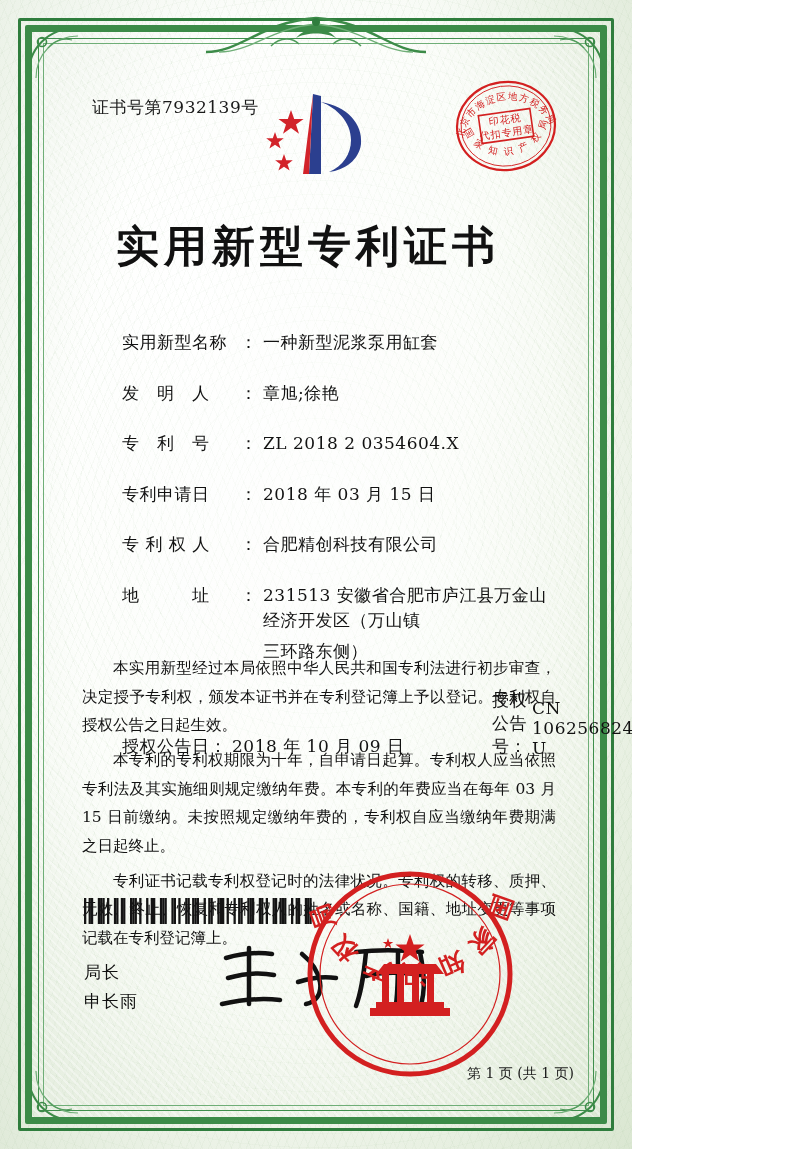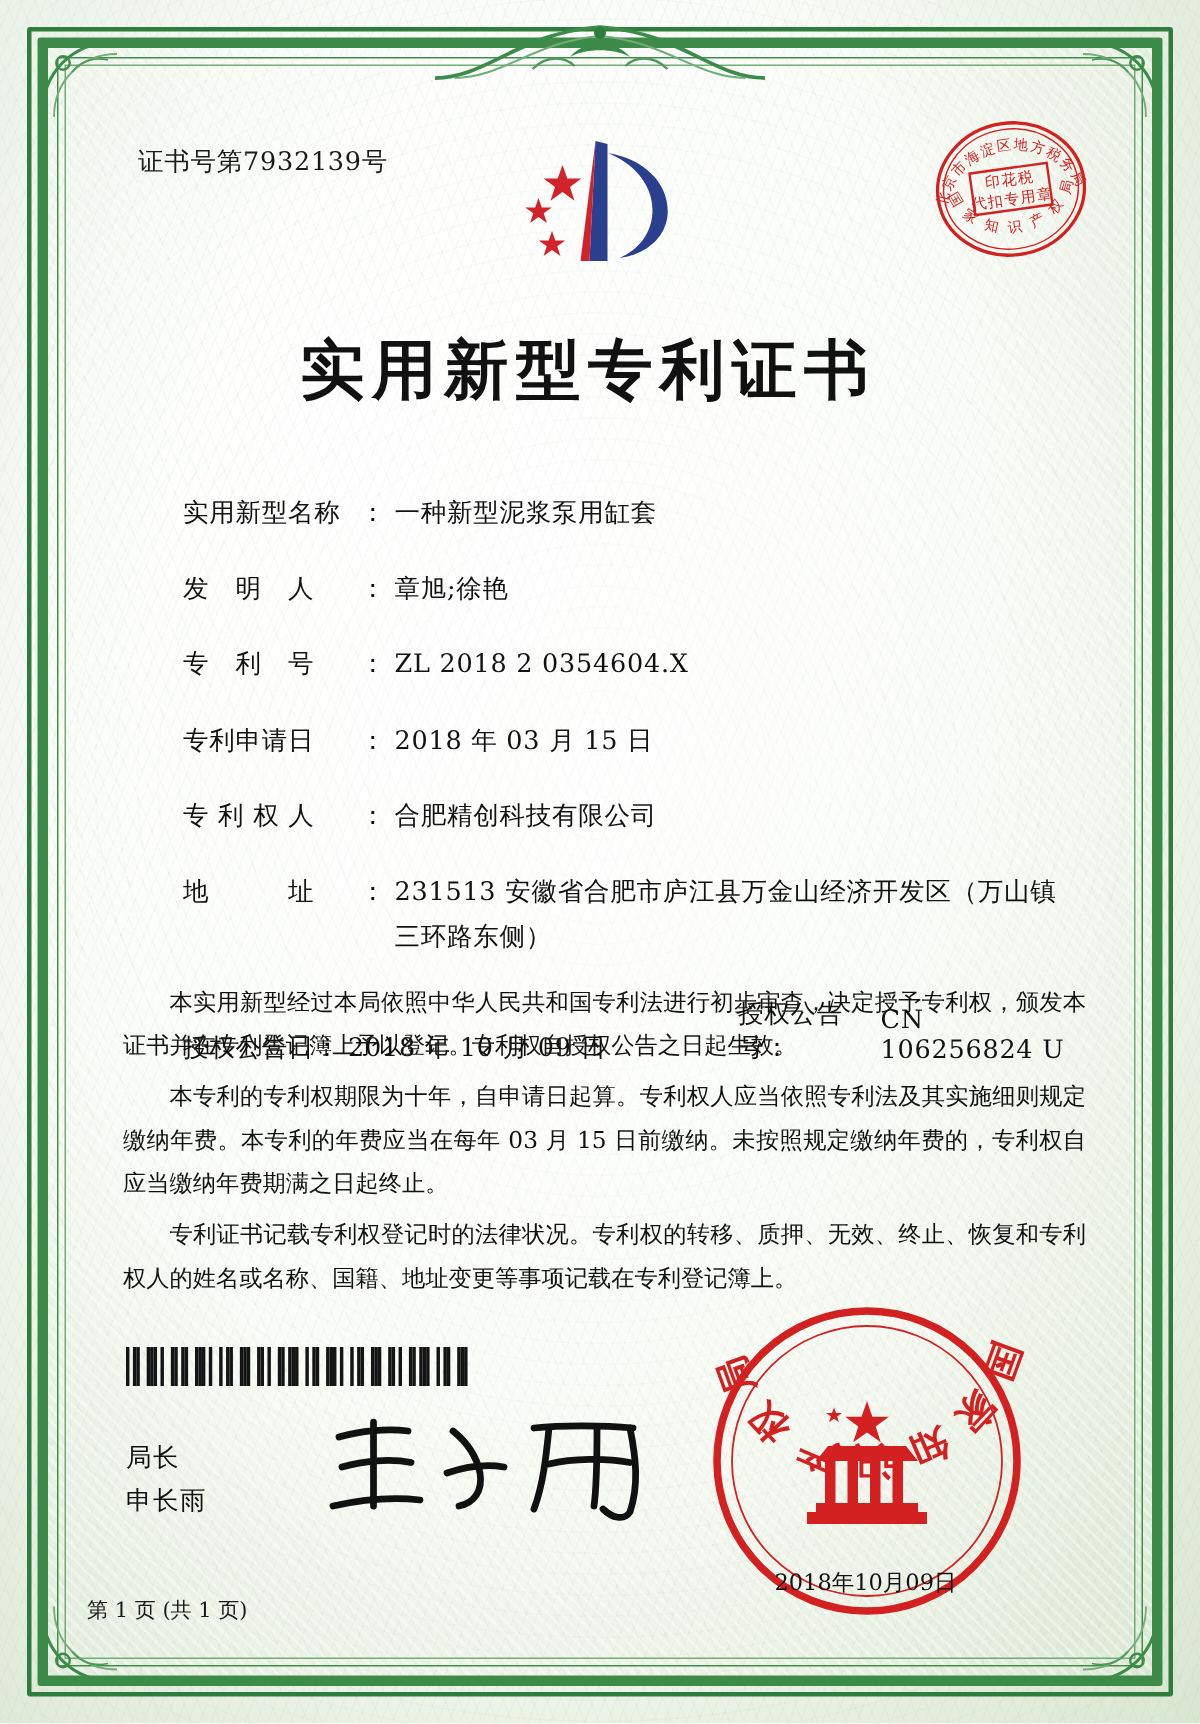--- a/index.html
+++ b/index.html
@@ -5,21 +5,21 @@
   html, body {
     margin: 0;
     padding: 0;
     background: #ffffff;
   }
   body {
     font-family: "DejaVu Sans", "Liberation Sans", sans-serif;
   }
   .page {
     position: relative;
-    width: 800px;
+    width: 632px;
     height: 1149px;
     overflow: hidden;
     background:
       radial-gradient(ellipse at 30% 25%, #ffffff 0%, #fbfdf9 45%, #f1f6ec 75%, #e8f1e0 100%),
       linear-gradient(135deg, #fdfefb 0%, #eef5e8 100%);
   }
   
   .texture {
     position: absolute;
     inset: 0;
@@ -236,21 +236,21 @@
     font-family: "DejaVu Serif", "Liberation Serif", serif;
     font-size: 15px;
     color: #121212;
   }
 
   .page-num {
     position: absolute;
     left: 0;
     right: 0;
     bottom: 8px;
-    text-align: left;
+    text-align: right;
     font-family: "DejaVu Serif", "Liberation Serif", serif;
     font-size: 14px;
     color: #1a1a1a;
   }
 </style>
 </head>
 <body>
 
 <div class="page">
   <div class="texture"></div>
@@ -504,18 +504,17 @@
           <rect x="2" y="-4" width="7" height="28" fill="#d32020"></rect>
           <rect x="17" y="-4" width="7" height="28" fill="#d32020"></rect>
           <g transform="translate(0,-30)">
             <polygon points="0,-14 3.6,-3.5 14.6,-3.5 5.8,3 9.2,13.5 0,7 -9.2,13.5 -5.8,3 -14.6,-3.5 -3.6,-3.5" fill="#d32020"></polygon>
             <polygon points="-22,-12 -19.6,-5 -12.4,-5 -18.2,-0.7 -16,6.3 -22,2 -28,6.3 -25.8,-0.7 -31.6,-5 -24.4,-5" fill="#d32020" transform="scale(0.55) translate(-18,-6)"></polygon>
           </g>
         </g>
       </svg>
     </div>
 
-    <div class="stamp-date">2018年10月09日</div>
 
     <div class="page-num">第 1 页 (共 1 页)</div>
 
   </div>
 </div>
 
 </body></html>

